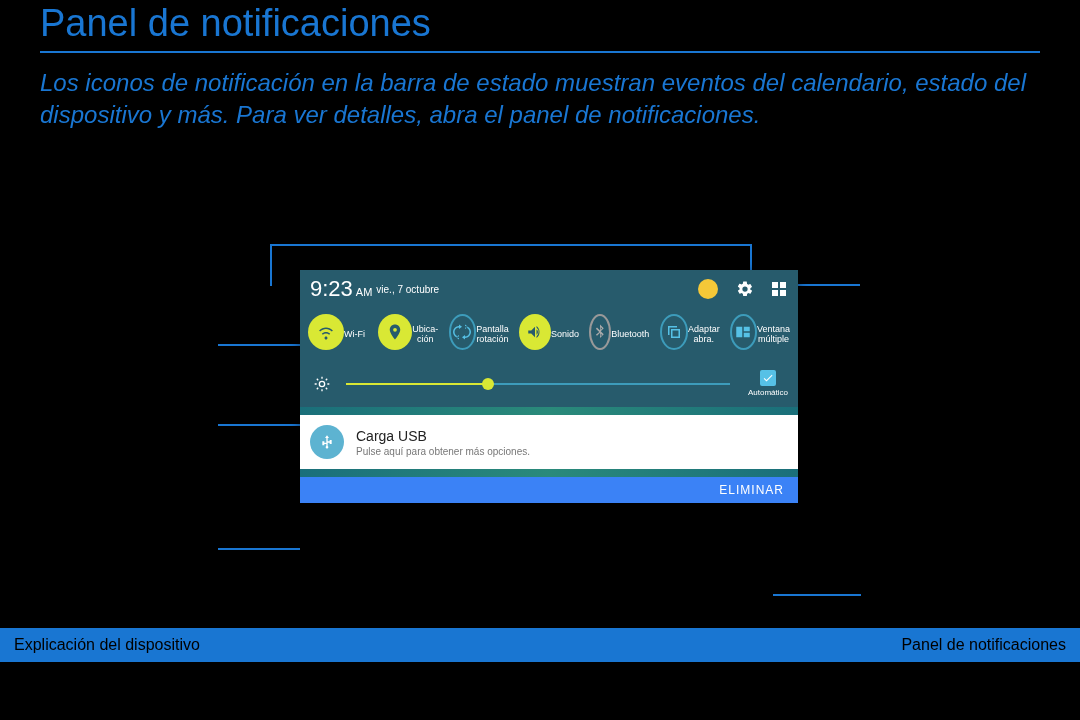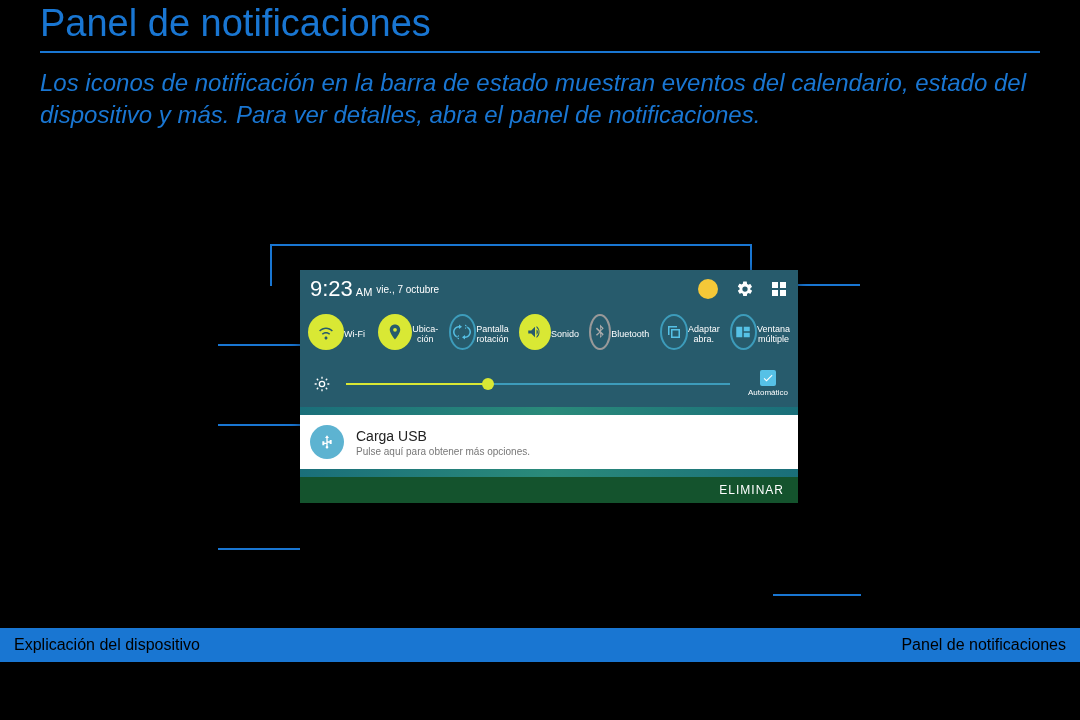--- a/index.html
+++ b/index.html
@@ -33,21 +33,21 @@
   .slider-knob{position:absolute;left:37%;top:-5px;width:12px;height:12px;border-radius:50%;background:#d9e834;transform:translateX(-50%);}
   .auto-col{display:flex;flex-direction:column;align-items:center;margin-left:12px;color:#fff;font-size:8px;}
   .checkbox{width:16px;height:16px;background:#56c1e6;border-radius:2px;display:flex;align-items:center;justify-content:center;margin-bottom:2px;}
   .bg-strip{height:8px;background:linear-gradient(90deg,#1a6f7a,#2a8a7a,#1a6f7a);}
   .notif{background:#fff;margin:0;padding:10px;display:flex;align-items:center;}
   .notif + .bg-strip{height:8px;}
   .nicon{width:34px;height:34px;border-radius:50%;background:#5db3d1;display:flex;align-items:center;justify-content:center;margin-right:12px;}
   .nicon.sq{border-radius:4px;background:#5db3d1;}
   .ntitle{font-size:14px;color:#222;}
   .nsub{font-size:10px;color:#777;margin-top:2px;}
-  .p-bottom{background:#14532d;color:#fff;text-align:right;padding:6px 14px;font-size:12px;letter-spacing:1px;}
+  .p-bottom{background:#3b82f6;color:#fff;text-align:right;padding:6px 14px;font-size:12px;letter-spacing:1px;}
   
   .line{position:absolute;background:#1976d2;}
   .lh{height:2px;} .lv{width:2px;}
   .footer{position:absolute;left:0;bottom:0;width:100%;height:34px;background:#1976d2;color:#000000;display:flex;align-items:center;font-size:16px;}
   .footer .fl{padding-left:14px;}
   .footer .fc{position:absolute;left:0;width:100%;text-align:center;}
   .footer .fr{margin-left:auto;padding-right:14px;}
   svg{display:block;}
 </style>
 </head>

